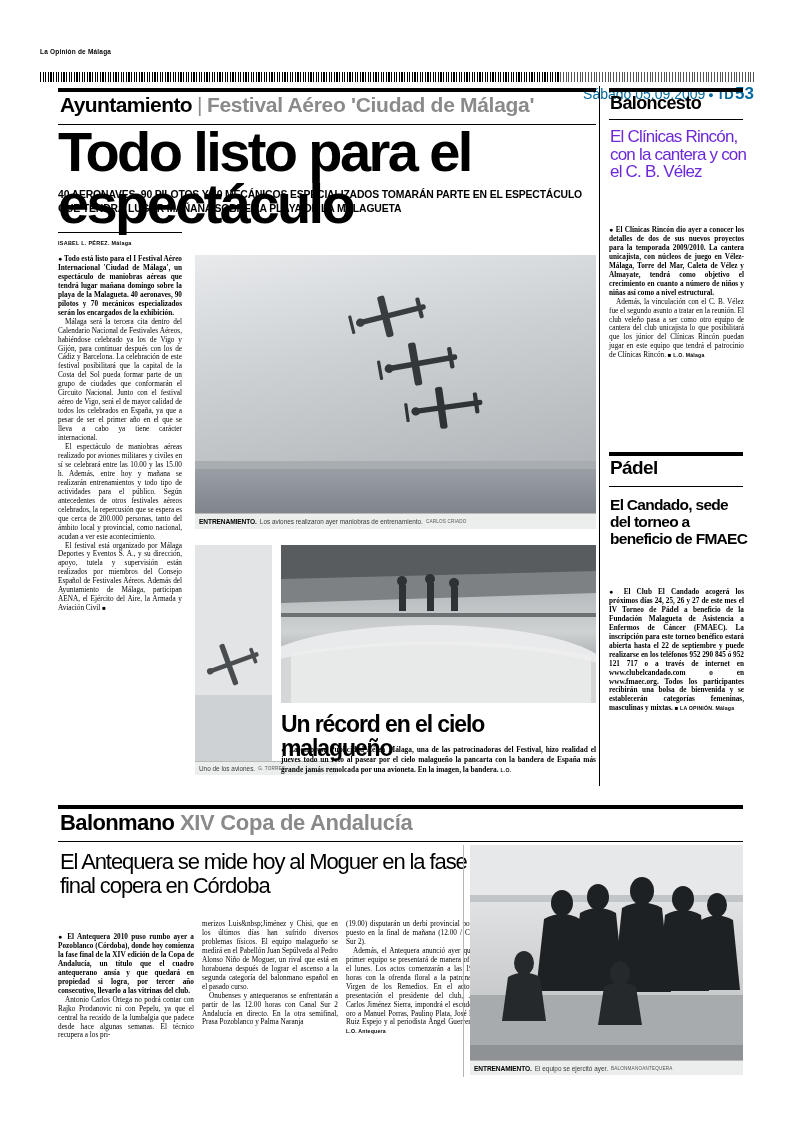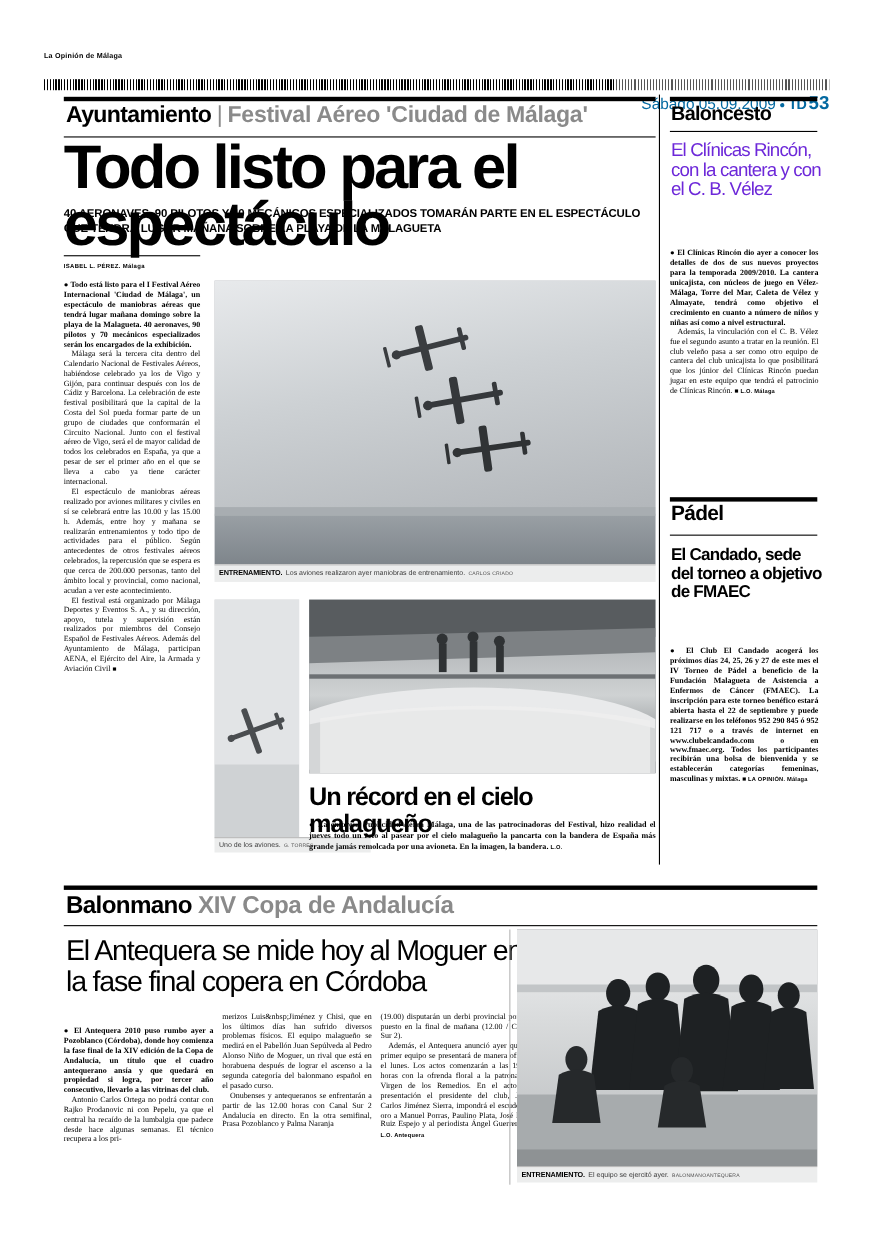--- a/index.html
+++ b/index.html
@@ -219,34 +219,34 @@
 
   <div class="body" style="left:609px;top:226px;width:135px;">
     <p class="first"><span class="bullet">●</span> <b>El Clínicas Rincón dio ayer a conocer los detalles de dos de sus nuevos proyectos para la temporada 2009/2010. La cantera unicajista, con núcleos de juego en Vélez-Málaga, Torre del Mar, Caleta de Vélez y Almayate, tendrá como objetivo el crecimiento en cuanto a número de niños y niñas así como a nivel estructural.</b></p>
     <p><span>Además, la vinculación con el C. B. Vélez fue el segundo asunto a tratar en la reunión. El club veleño pasa a ser como otro equipo de cantera del club unicajista lo que posibilitará que los júnior del Clínicas Rincón puedan jugar en este equipo que tendrá el patrocinio de Clínicas Rincón.</span> <span class="sq">■</span> <span class="sig">L.O. Málaga</span></p>
   </div>
 
   <div class="thickrule" style="left:609px;top:452px;width:134px;"></div>
   <div class="side-head" style="left:610px;top:457px;font-size:19px;">Pádel</div>
   <div class="hrule" style="left:609px;top:486px;width:134px;"></div>
 
-  <div class="side-title2" style="left:610px;top:496px;width:138px;">El Candado, sede del torneo a objetivo de FMAEC</div>
+  <div class="side-title2" style="left:610px;top:496px;width:138px;">El Candado, sede del torneo a beneficio de FMAEC</div>
 
   <div class="body" style="left:609px;top:588px;width:135px;">
     <p class="first"><span class="bullet">●</span> <b>El Club El Candado acogerá los próximos días 24, 25, 26 y 27 de este mes el IV Torneo de Pádel a beneficio de la Fundación Malagueta de Asistencia a Enfermos de Cáncer (FMAEC). La inscripción para este torneo benéfico estará abierta hasta el 22 de septiembre y puede realizarse en los teléfonos 952 290 845 ó 952 121 717 o a través de internet en www.clubelcandado.com o en www.fmaec.org. Todos los participantes recibirán una bolsa de bienvenida y se establecerán categorías femeninas, masculinas y mixtas.</b> <span class="sq">■</span> <span class="sig">LA OPINIÓN. Málaga</span></p>
   </div>
 
   <div class="thickrule" style="left:58px;top:805px;width:685px;height:4px;"></div>
   <div class="sec-kicker" style="left:60px;top:810px;font-size:22px;">
     <span>Balonmano</span>
     <span class="sec-sub">XIV Copa de Andalucía</span>
   </div>
   <div class="hrule" style="left:58px;top:841px;width:685px;"></div>
 
-  <div class="mid-head" style="left:60px;top:850px;width:420px;font-size:26px;line-height:1.08;letter-spacing:-1.1px;">El Antequera se mide hoy al Moguer en la fase final copera en Córdoba</div>
+  <div class="mid-head" style="left:60px;top:850px;width:420px;font-size:22px;line-height:1.08;letter-spacing:-1.1px;">El Antequera se mide hoy al Moguer en la fase final copera en Córdoba</div>
 
   <div class="body" style="left:58px;top:933px;width:136px;">
     <p class="first"><span class="bullet">●</span> <b>El Antequera 2010 puso rumbo ayer a Pozoblanco (Córdoba), donde hoy comienza la fase final de la XIV edición de la Copa de Andalucía, un título que el cuadro antequerano ansía y que quedará en propiedad si logra, por tercer año consecutivo, llevarlo a las vitrinas del club.</b></p>
     <p><span>Antonio Carlos Ortega no podrá contar con Rajko Prodanovic ni con Pepelu, ya que el central ha recaído de la lumbalgia que padece desde hace algunas semanas. El técnico recupera a los pri-</span></p>
   </div>
 
   <div class="body" style="left:202px;top:920px;width:136px;">
     <p class="first"><span>merizos Luis&amp;nbsp;Jiménez y Chisi, que en los últimos días han sufrido diversos problemas físicos. El equipo malagueño se medirá en el Pabellón Juan Sepúlveda al Pedro Alonso Niño de Moguer, un rival que está en horabuena después de lograr el ascenso a la segunda categoría del balonmano español en el pasado curso.</span></p>
     <p><span>Onubenses y antequeranos se enfrentarán a partir de las 12.00 horas con Canal Sur 2 Andalucía en directo. En la otra semifinal, Prasa Pozoblanco y Palma Naranja</span></p>
   </div>

